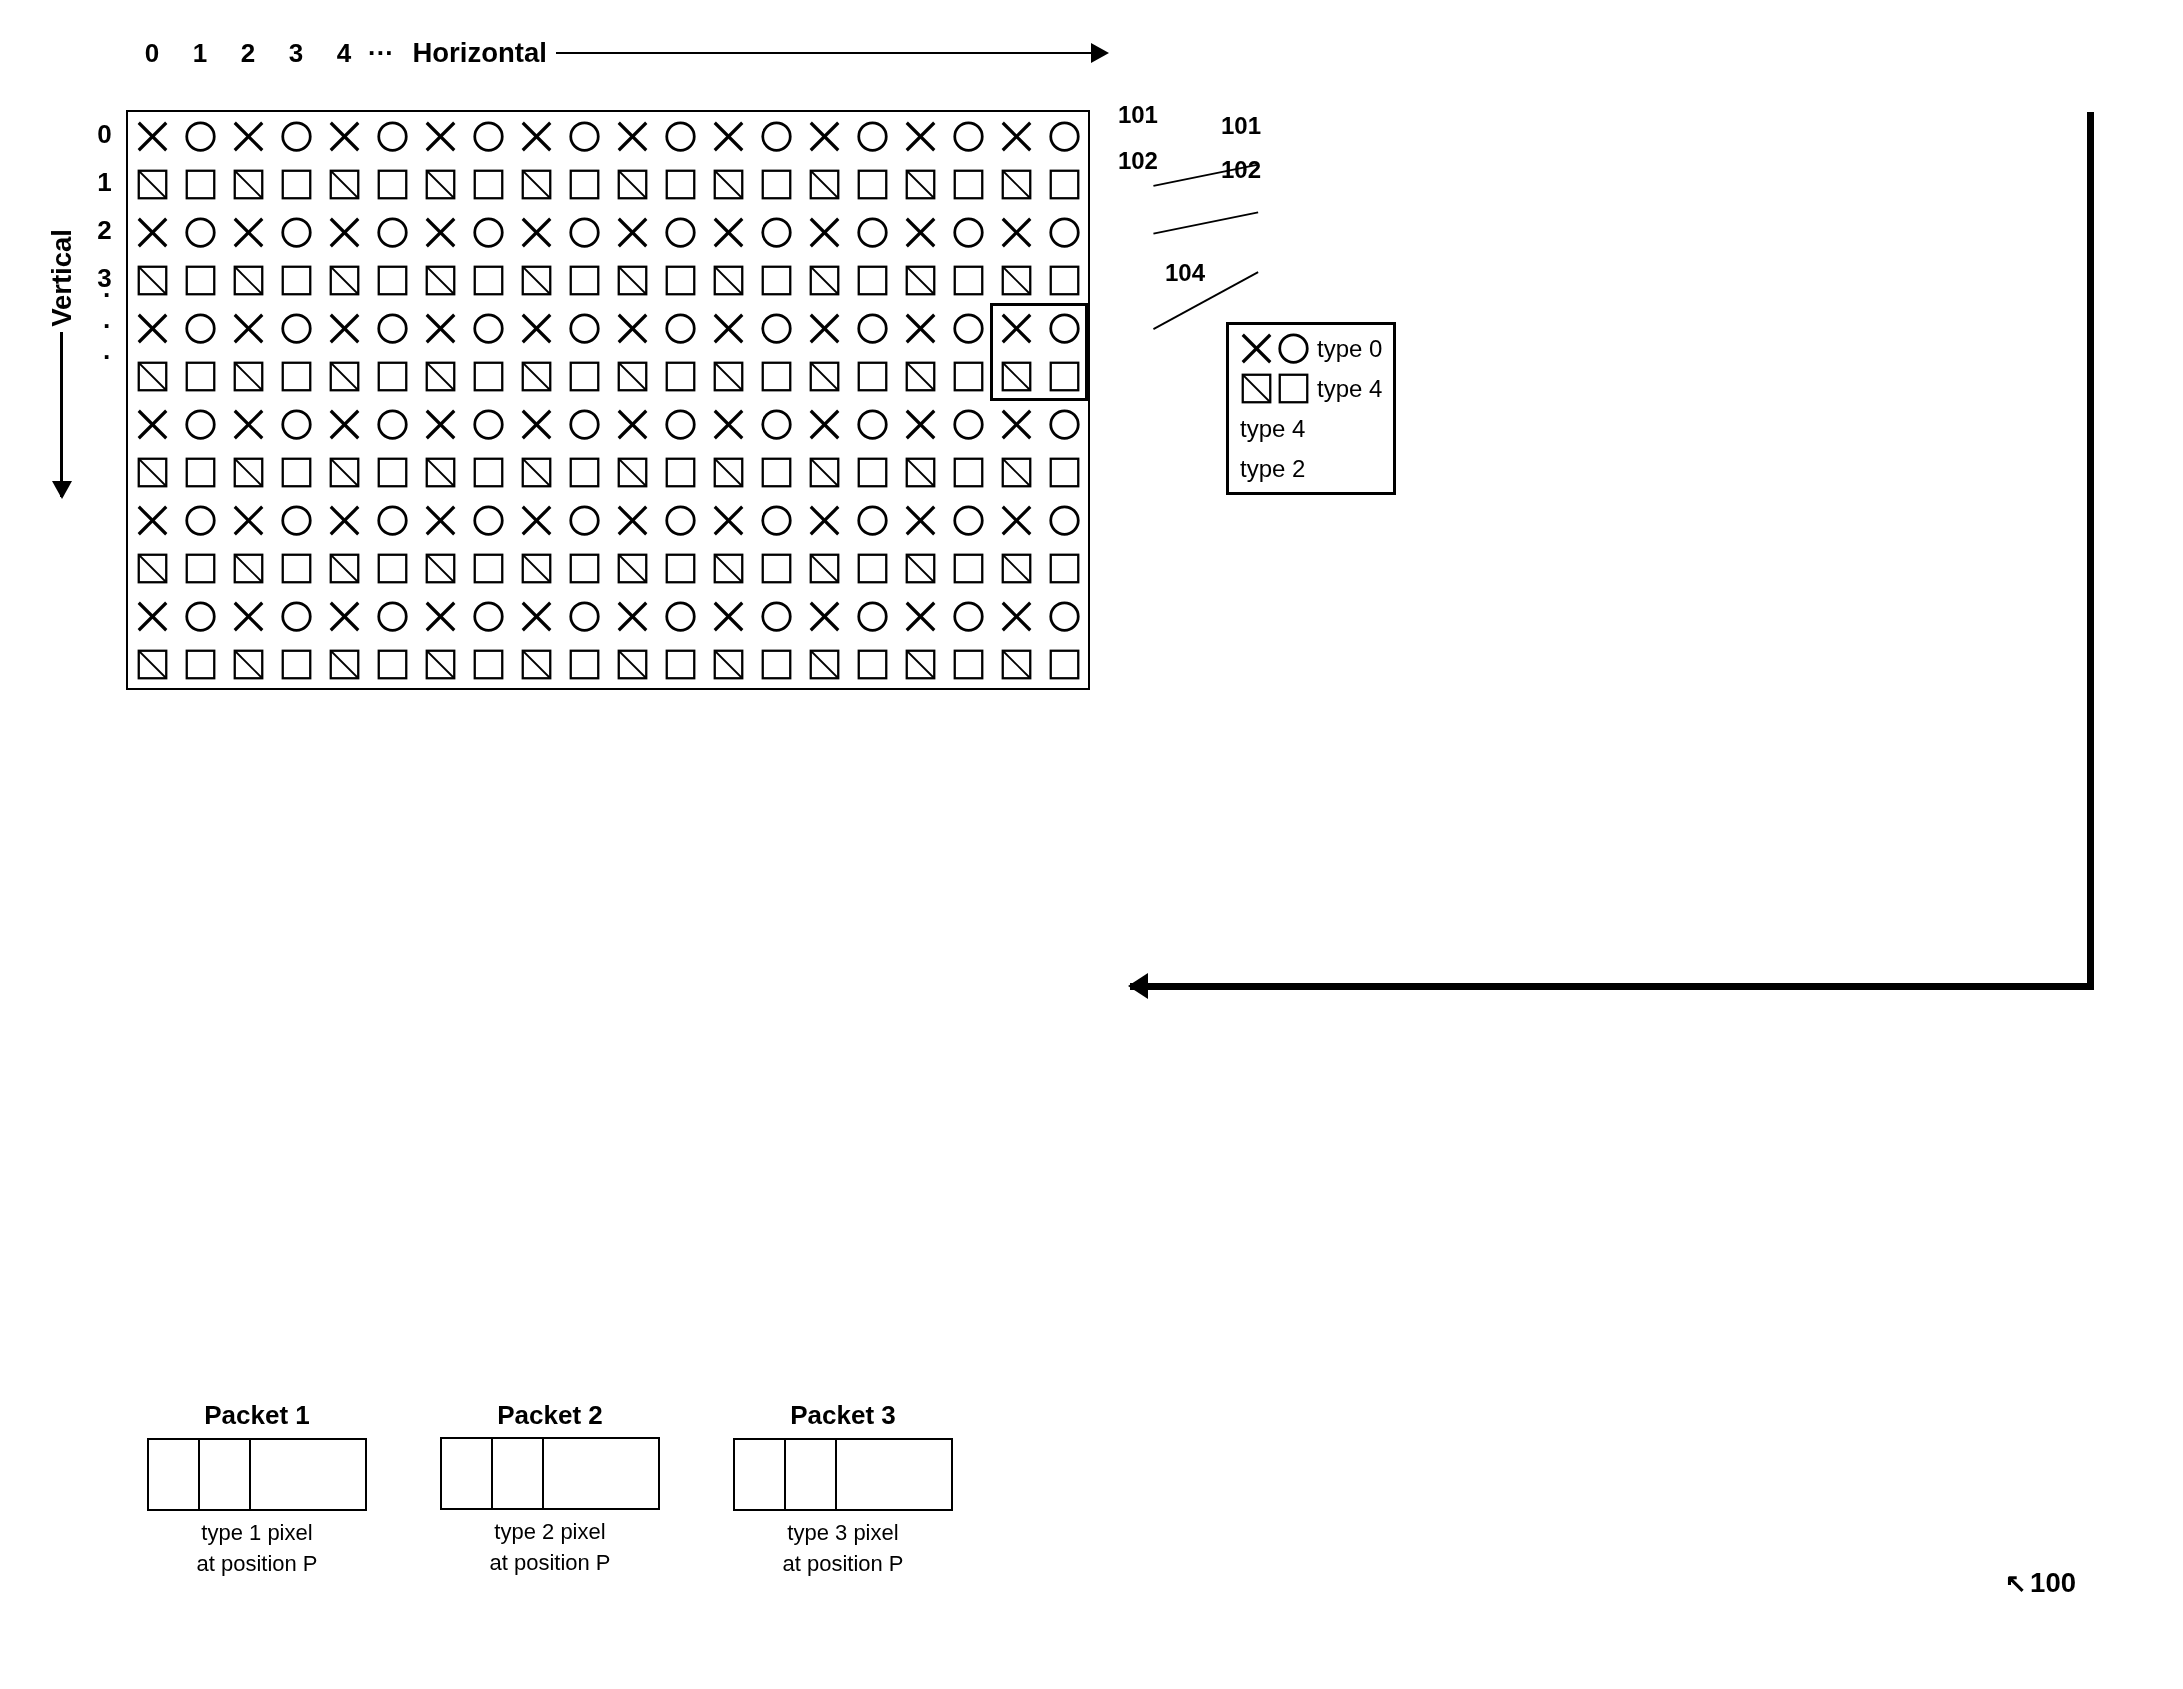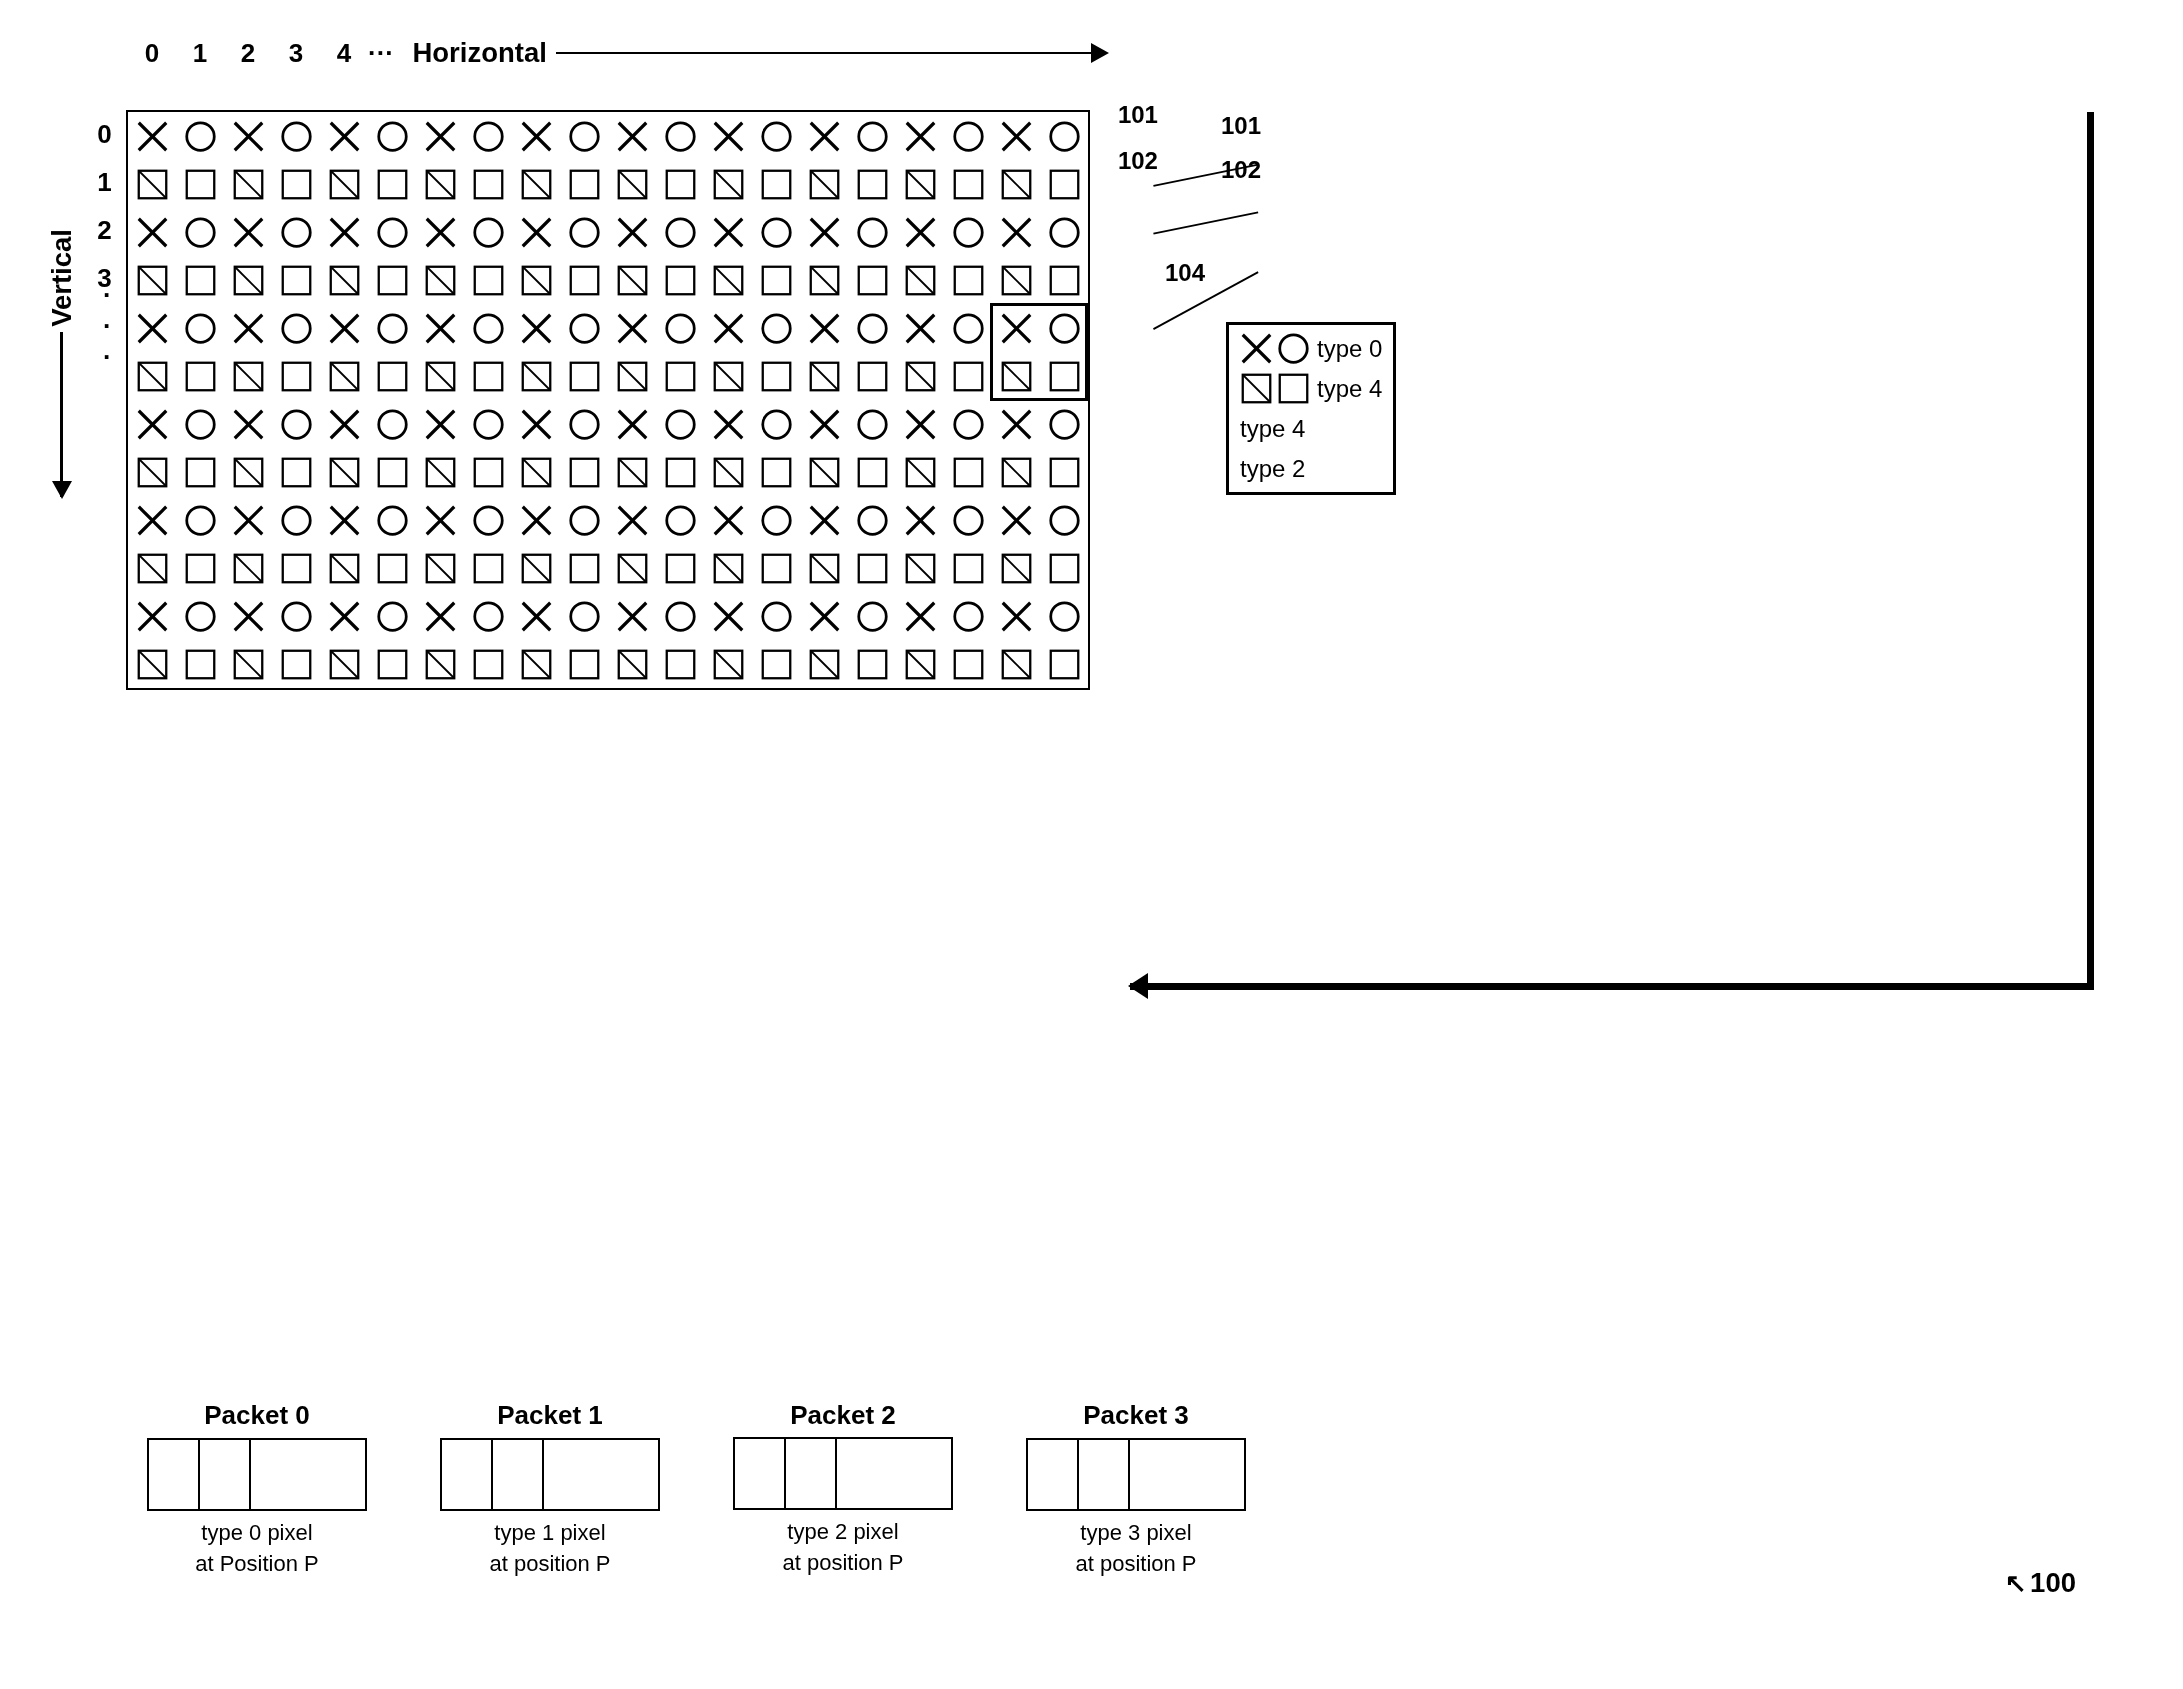--- a/index.html
+++ b/index.html
@@ -1484,28 +1484,20 @@
       <line x1="1196" y1="162" x2="1310" y2="139" stroke="#000" stroke-width="2"></line>
       <line x1="1196" y1="214" x2="1310" y2="191" stroke="#000" stroke-width="2"></line>
       <line x1="1196" y1="318" x2="1310" y2="256" stroke="#000" stroke-width="2"></line>
     </svg>
     <div style="position: absolute; right: 55px; top: 75px; width: 7.3px; height: 874px; background: rgb(0, 0, 0);"></div>
     <div style="position: absolute; right: 55px; top: 946px; height: 7.3px; width: 964px; background: rgb(0, 0, 0);">
       <div style="position: absolute; left: -1.8px; top: -10px; border-right: 20px solid rgb(0, 0, 0); border-top: 13.8px solid transparent; border-bottom: 13.8px solid transparent;"></div>
     </div>
     <div style="position: absolute; bottom: 92px; left: 92px; display: flex; gap: 73px; align-items: flex-start;">
       <div style="display: flex; flex-direction: column; align-items: center;">
-        <div style="font-size: 26px; font-weight: bold; margin-bottom: 7.3px;">Packet 0</div>
-        <div style="border: 2.3px solid rgb(0, 0, 0); height: 73px; width: 220px; display: flex; position: relative;">
-          <div style="border-right: 2.3px solid rgb(0, 0, 0); height: 100%; width: 51px;"></div>
-          <div style="border-right: 2.3px solid rgb(0, 0, 0); height: 100%; width: 51px;"></div>
-        </div>
-        <div style="font-size: 22px; text-align: center; margin-top: 7.3px; line-height: 1.4;">type 0 pixel<br>at Position P</div>
-      </div>
-      <div style="display: flex; flex-direction: column; align-items: center;">
         <div style="font-size: 26px; font-weight: bold; margin-bottom: 7.3px;">Packet 1</div>
         <div style="border: 2.3px solid rgb(0, 0, 0); height: 73px; width: 220px; display: flex; position: relative;">
           <div style="border-right: 2.3px solid rgb(0, 0, 0); height: 100%; width: 51px;"></div>
           <div style="border-right: 2.3px solid rgb(0, 0, 0); height: 100%; width: 51px;"></div>
         </div>
         <div style="font-size: 22px; text-align: center; margin-top: 7.3px; line-height: 1.4;">type 1 pixel<br>at position P</div>
       </div>
       <div style="display: flex; flex-direction: column; align-items: center;">
         <div style="font-size: 26px; font-weight: bold; margin-bottom: 6px;">Packet 2</div>
         <div style="border: 2.3px solid rgb(0, 0, 0); height: 73px; width: 220px; display: flex; position: relative;">

